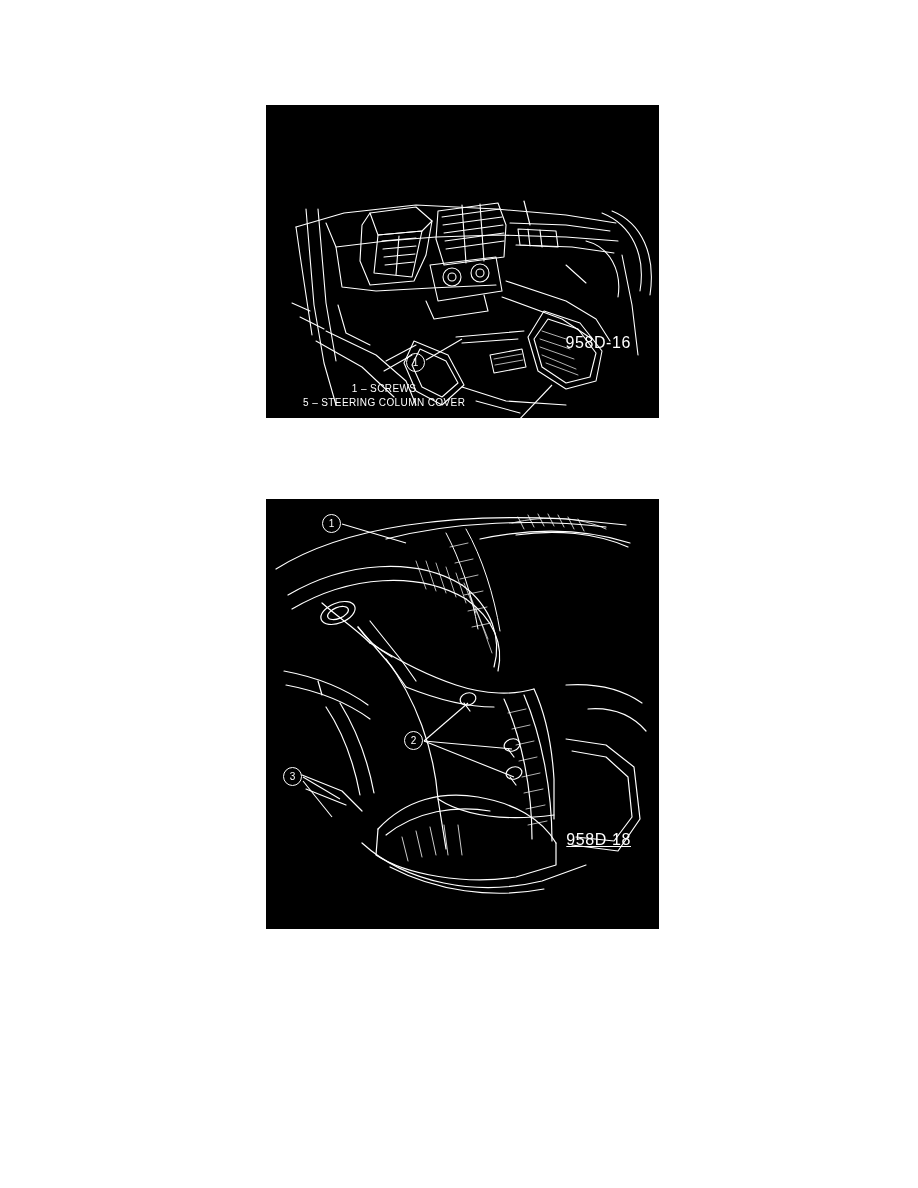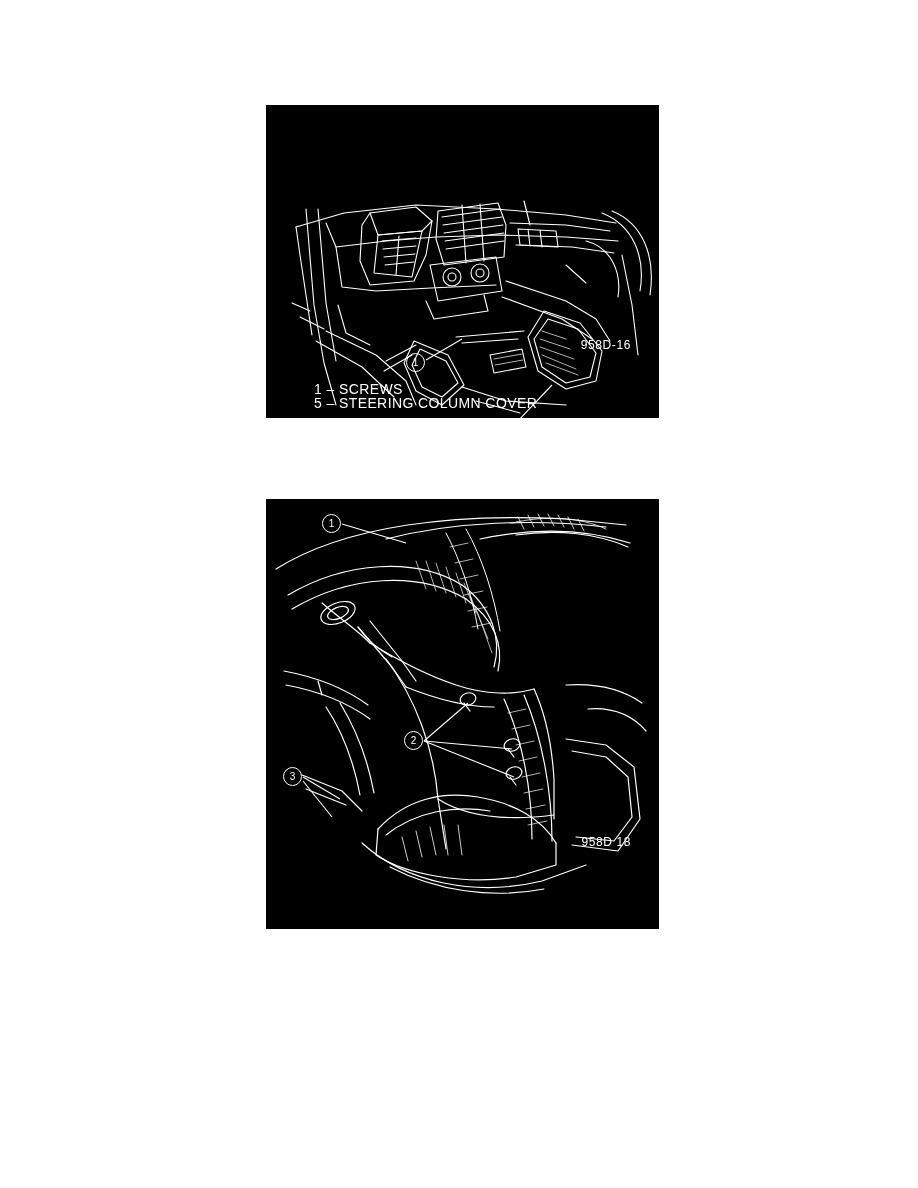--- a/index.html
+++ b/index.html
@@ -37,43 +37,44 @@
   .art {
     position: absolute;
     left: 0;
     top: 0;
     width: 100%;
     height: 100%;
   }
 
   .legend {
     position: absolute;
-    left: 48px;
+    left: 37px;
     color: #ffffff;
-    font-size: 14px;
+    font-size: 10px;
     line-height: 14px;
     letter-spacing: 0.4px;
     white-space: nowrap;
+    text-align: center;
   }
   #figure-1 .legend { bottom: 8px; }
   #figure-2 .legend { bottom: 12px; }
 
   .legend-row {
     display: block;
   }
 
   .fig-code {
     position: absolute;
     color: #ffffff;
-    font-size: 12px;
+    font-size: 16px;
     letter-spacing: 0.6px;
     white-space: nowrap;
   }
   #figure-1 .fig-code { right: 28px; bottom: 66px; }
-  #figure-2 .fig-code { right: 28px; bottom: 80px; }
+  #figure-2 .fig-code { right: 28px; bottom: 80px; text-decoration: underline; }
 
   .callout {
     position: absolute;
     width: 19px;
     height: 19px;
     border: 1.4px solid #ffffff;
     border-radius: 50%;
     color: #ffffff;
     font-size: 10px;
     line-height: 17px;

